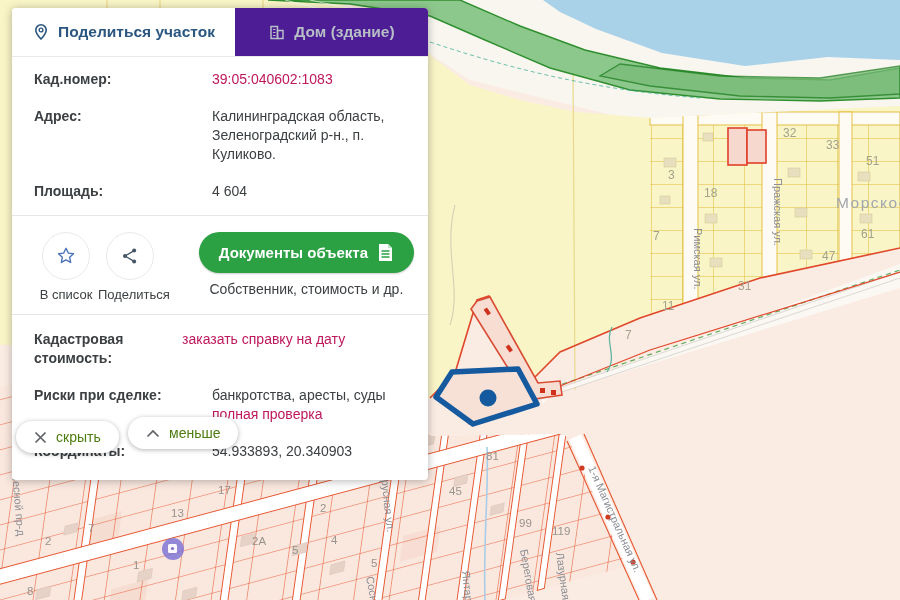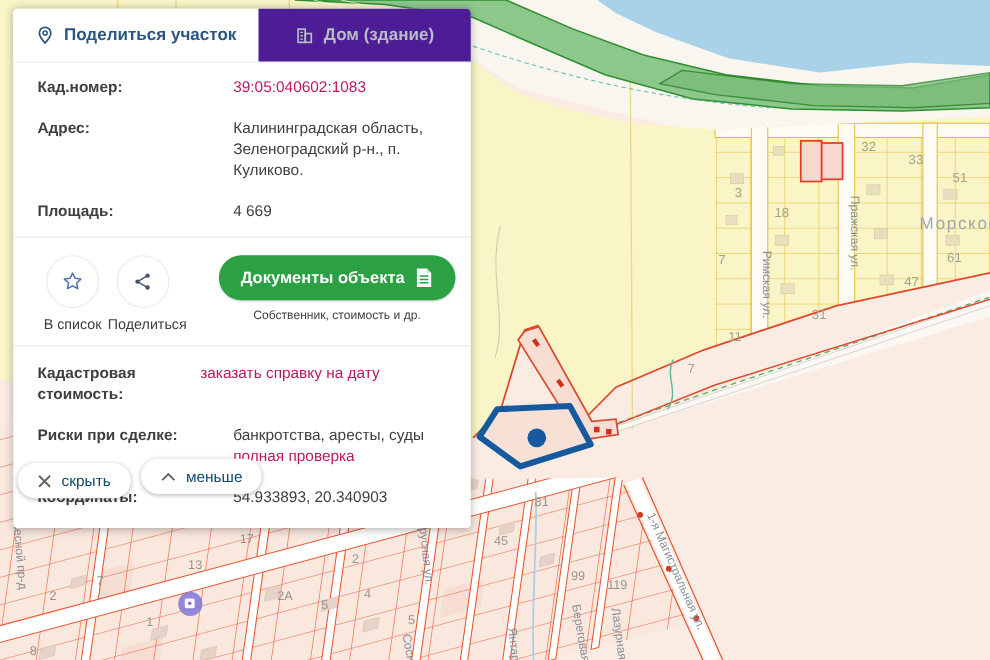--- a/index.html
+++ b/index.html
@@ -22,24 +22,24 @@
   .divider{height:1px;background:#e4e7ea;margin:6px 0;}
   .actions{display:flex;align-items:flex-start;padding:10px 14px 6px 22px;}
   .iconbtn{width:64px;text-align:center;cursor:pointer;}
   .iconbtn .circ{width:46px;height:46px;margin:0 auto;border:1px solid #e7e9ec;border-radius:50%;
        display:flex;align-items:center;justify-content:center;background:#fff;}
   .iconbtn .cap{font-size:13px;color:#3c4043;margin-top:7px;}
   .docblock{margin-left:auto;text-align:center;}
   .greenbtn{display:inline-flex;align-items:center;gap:9px;background:#2ba143;color:#fff;
        font-size:15px;font-weight:bold;border:none;border-radius:22px;
        padding:11px 20px;cursor:pointer;box-shadow:0 1px 2px rgba(0,0,0,.2);}
-  .doccap{font-size:11px;color:#3c4043;margin-top:8px;}
+  .doccap{font-size:14px;color:#3c4043;margin-top:8px;}
   
   .pill{position:absolute;background:#fff;border-radius:18px;display:flex;align-items:center;gap:9px;
-        padding:8px 18px;font-size:14px;color:#0c4a6e;box-shadow:0 1px 5px rgba(0,0,0,.3);
+        padding:8px 18px;font-size:14px;color:#4d7c0f;box-shadow:0 1px 5px rgba(0,0,0,.3);
         cursor:pointer;z-index:6;}
   .pill-hide{left:16px;top:421px;}
   .pill-less{left:128px;top:417px;}
 </style>
 </head>
 <body>
 
 <div class="stage">
 
 <svg class="map" width="900" height="600" viewBox="0 0 900 600">
@@ -273,21 +273,21 @@
     <div class="row">
       <div class="lbl">Кад.номер:</div>
       <div class="val"><a class="link">39:05:040602:1083</a></div>
     </div>
     <div class="row">
       <div class="lbl">Адрес:</div>
       <div class="val" style="max-width:238px">Калининградская область, Зеленоградский р-н., п. Куликово.</div>
     </div>
     <div class="row">
       <div class="lbl">Площадь:</div>
-      <div class="val">4 669</div>
+      <div class="val">4 604</div>
     </div>
 
     <div class="divider"></div>
 
     <div class="actions">
       <div class="iconbtn">
         <div class="circ">
           <svg width="22" height="22" viewBox="0 0 24 24">
             <path d="M12 3.6l2.5 5.2 5.7.7-4.2 3.9 1.1 5.6-5.1-2.8-5.1 2.8 1.1-5.6L3.8 9.5l5.7-.7z" fill="none" stroke="#4a72b8" stroke-width="1.5" stroke-linejoin="round"></path>
           </svg>

